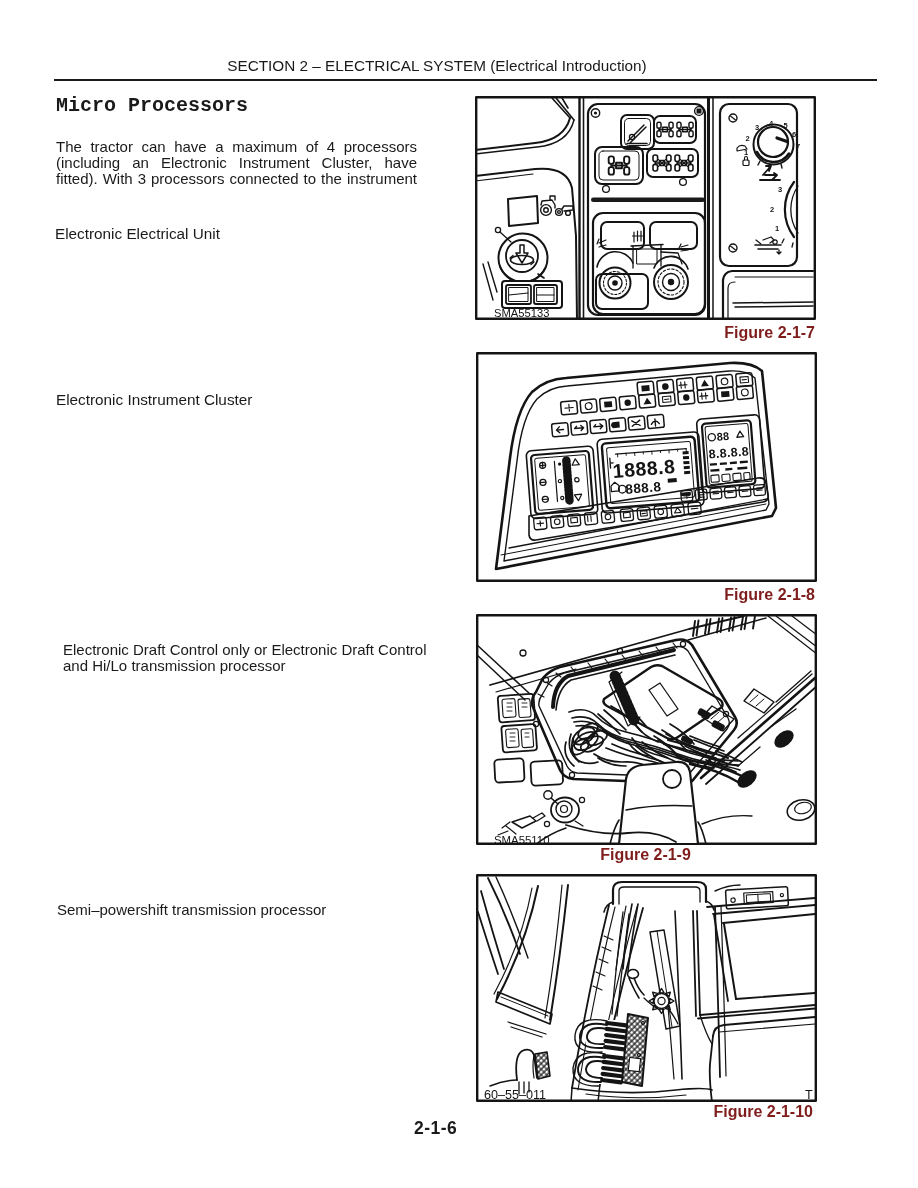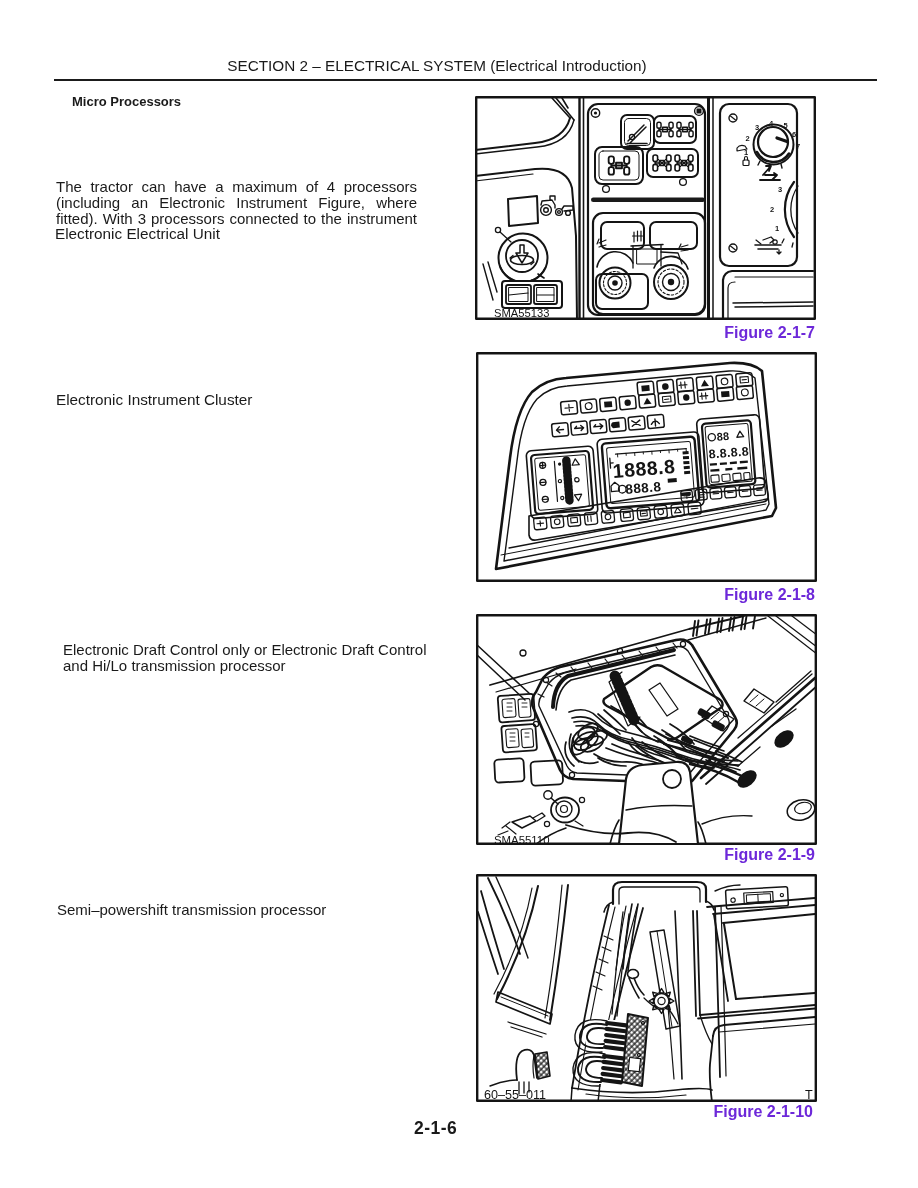--- a/index.html
+++ b/index.html
@@ -1,35 +1,35 @@
 <!DOCTYPE html>
 <html><head>
 <meta charset="utf-8">
 <style>
   html,body{margin:0;padding:0;}
   body{width:918px;height:1188px;background:#ffffff;position:relative;
        font-family:"Liberation Sans",sans-serif;color:#1a1a1a;
        -webkit-font-smoothing:antialiased;}
   .abs{position:absolute;}
   .jline{text-align:justify;text-align-last:justify;}
-  .cap{font-weight:bold;font-size:16px;color:#6d28d9;}
+  .cap{font-weight:bold;font-size:16px;color:#7f1d1d;}
   svg{display:block;}
   .figbox{position:absolute;}
 </style>
 </head>
 <body>
 
 <div class="abs" style="left:0;top:57px;width:874px;text-align:center;font-size:15.3px;">SECTION 2 – ELECTRICAL SYSTEM (Electrical Introduction)</div>
 <div class="abs" style="left:54px;top:79px;width:823px;height:2px;background:#1b1b1b;"></div>
 
-<div class="abs" style="left:72px;top:93.5px;font-size:13px;font-weight:bold;">Micro Processors</div>
-
-<div class="abs" style="left:56px;top:138.5px;width:361px;font-size:15px;line-height:16px;margin-top:40px;">
+<div class="abs" style="left:56px;top:93.5px;font-size:20px;font-weight:bold;font-family:Liberation Mono, monospace;">Micro Processors</div>
+
+<div class="abs" style="left:56px;top:138.5px;width:361px;font-size:15px;line-height:16px;">
   <div class="jline">The tractor can have a maximum of 4 processors</div>
-  <div class="jline">(including an Electronic Instrument Figure, where</div>
+  <div class="jline">(including an Electronic Instrument Cluster, have</div>
   <div class="jline">fitted). With 3 processors connected to the instrument</div>
 </div>
 
 <div class="abs" style="left:55px;top:225px;font-size:15.3px;">Electronic Electrical Unit</div>
 <div class="abs" style="left:56px;top:391px;font-size:15.3px;">Electronic Instrument Cluster</div>
 <div class="abs" style="left:63px;top:641.5px;width:380px;font-size:15px;line-height:16px;">Electronic Draft Control only or Electronic Draft Control<br>and Hi/Lo transmission processor</div>
 <div class="abs" style="left:57px;top:901px;font-size:15px;">Semi–powershift transmission processor</div>
 
 <div class="figbox" style="left:475px;top:96px;">
 <svg width="341" height="224" viewBox="0 0 341 224" fill="none" stroke="#141414" stroke-linecap="round" stroke-linejoin="round">
@@ -499,21 +499,21 @@
 
   <path d="M 90,211 Q 125,222 152,219 Q 180,216 200,228" stroke-width="1.8"></path>
   <path d="M 60,230 Q 75,219 90,214" stroke-width="1.5"></path>
   <path d="M 226,210 Q 250,200 276,202" stroke-width="1.4"></path>
 
   <ellipse cx="325" cy="196" rx="14" ry="10" transform="rotate(-14 325 196)" stroke-width="1.6"></ellipse>
   <ellipse cx="327" cy="194" rx="8.5" ry="5.5" transform="rotate(-14 327 194)" stroke-width="1.2"></ellipse>
   <text x="18" y="229.5" font-size="11.4" fill="#141414" stroke="none" font-family="Liberation Sans">SMA55110</text>
 </svg>
 </div>
-<div class="abs cap" style="left:476px;top:845.5px;width:339px;text-align:right;">Figure 2-1-9</div>
+<div class="abs cap" style="left:476px;top:845.5px;width:339px;text-align:center;">Figure 2-1-9</div>
 
 <div class="figbox" style="left:476px;top:874px;">
 <svg width="341" height="228" viewBox="0 0 341 228" fill="none" stroke="#141414" stroke-linecap="round" stroke-linejoin="round">
   <defs>
     <pattern id="hatch4" width="4" height="4" patternUnits="userSpaceOnUse" patternTransform="rotate(45)">
       <rect width="4" height="4" fill="#ffffff"></rect>
       <line x1="0" y1="0" x2="0" y2="4" stroke="#141414" stroke-width="1.5"></line>
     </pattern>
   </defs>
   <rect x="1.2" y="1.2" width="338.6" height="225.6" stroke-width="2.4"></rect>

